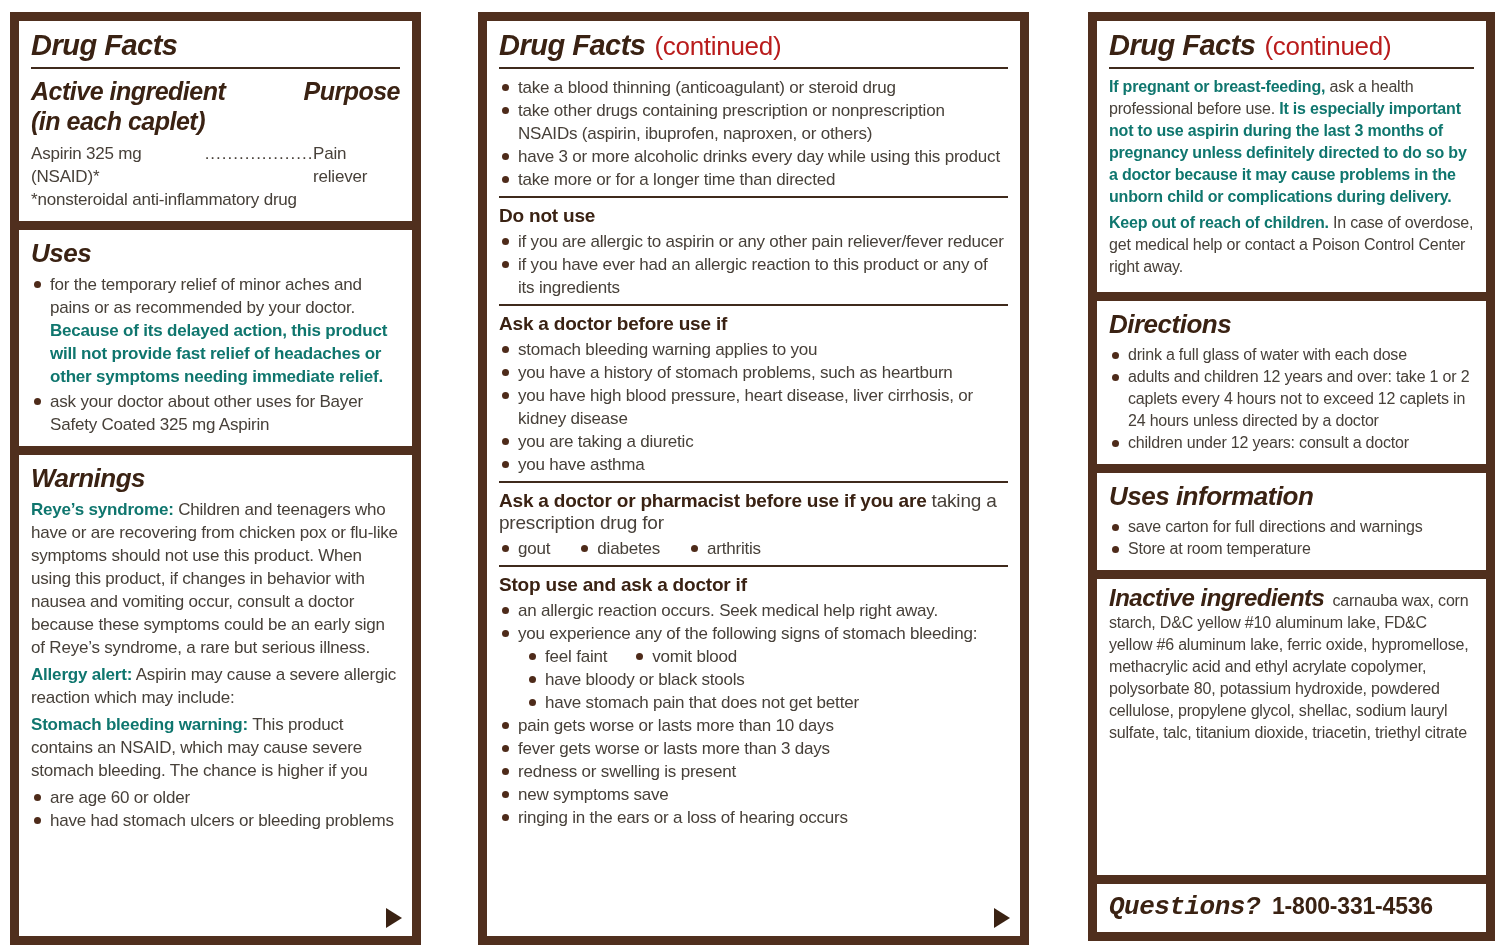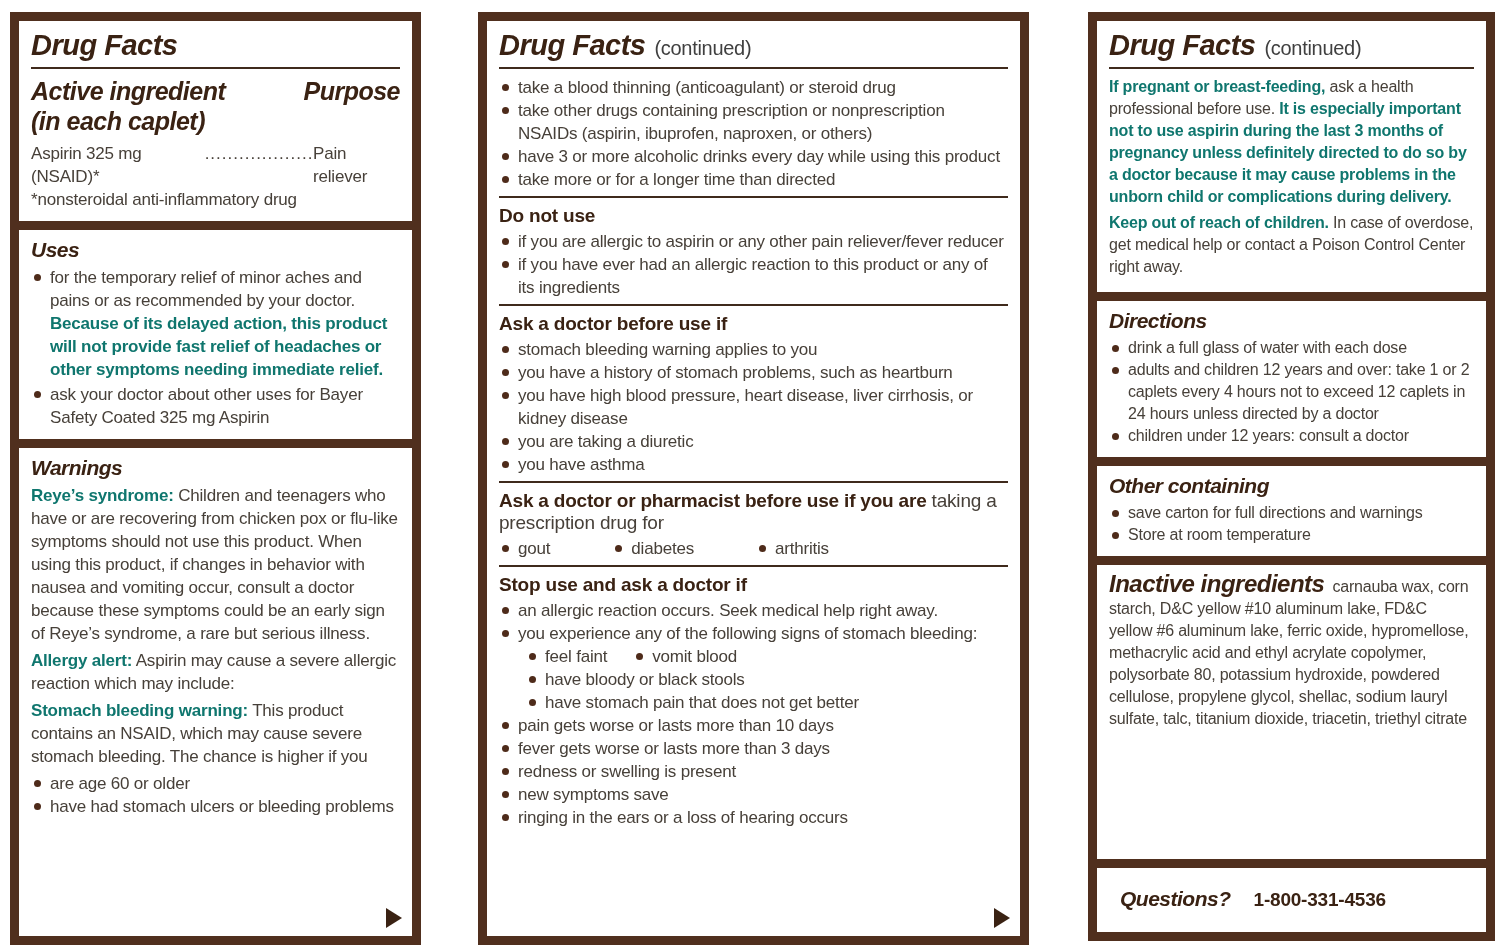--- a/index.html
+++ b/index.html
@@ -19,62 +19,62 @@
   .box{
     background:#ffffff;padding:8px 12px 10px 12px;position:relative;
     overflow:hidden;flex:0 0 auto;
   }
   .box.grow{flex:1 1 auto;}
   .df-title-row{display:flex;align-items:baseline;gap:9px;}
   .df-title{
     font-size:29px;font-weight:bold;font-style:italic;color:#3a2213;
     letter-spacing:-0.5px;
   }
-  .df-cont{font-size:20px;color:#404040;letter-spacing:-0.3px;}
+  .df-cont{font-size:26px;color:#b91c1c;letter-spacing:-0.3px;}
   .rule{border:none;border-top:2px solid #3f2a1c;margin:5px 0 7px 0;}
   .sec-title{
-    font-size:21px;font-weight:bold;font-style:italic;color:#3a2213;
+    font-size:26px;font-weight:bold;font-style:italic;color:#3a2213;
     letter-spacing:-0.5px;margin:0 0 4px 0;
   }
   .sec-title-inline{
     font-size:24px;font-weight:bold;font-style:italic;color:#3a2213;
     letter-spacing:-0.5px;margin-right:8px;
   }
   .body-txt{font-size:17px;line-height:23px;letter-spacing:-0.2px;}
   #panel-3 .body-txt{font-size:16px;line-height:22px;}
   b,.bold{font-weight:bold;color:#0f766e;}
   .para{margin:0 0 4px 0;}
   .bullet-row{display:flex;align-items:flex-start;}
   .dot{
     flex:0 0 auto;width:7px;height:7px;border-radius:50%;
     background:#4e2b1a;margin:8px 9px 0 3px;
   }
   .bt{flex:1 1 auto;}
-  .inline-list{display:flex;flex-wrap:wrap;column-gap:62px;}
+  .inline-list{display:flex;flex-wrap:wrap;column-gap:28px;}
   .inline-list .bullet-row{flex:0 0 auto;}
   .inline-list .bt{flex:0 0 auto;}
   .two-col{display:grid;grid-template-columns:186px 1fr;row-gap:2px;}
   .sub-indent{margin-left:27px;gap:24px;}
   .head-line{font-size:19px;font-weight:bold;color:#3a2213;margin:2px 0 3px 0;letter-spacing:-0.2px;}
   .head-line .normal{font-weight:normal;color:#474039;}
   .arrow-icon{
     position:absolute;right:10px;bottom:8px;width:0;height:0;
     border-left:16px solid #3a2213;
     border-top:10px solid transparent;border-bottom:10px solid transparent;
   }
   
   .ai-row{display:flex;justify-content:space-between;align-items:flex-start;}
   .ai-head{
     font-size:25px;font-weight:bold;font-style:italic;color:#3a2213;
     line-height:30px;letter-spacing:-0.5px;
   }
   .leader-line{display:flex;align-items:baseline;margin-top:6px;}
   .leader-dots{letter-spacing:1px;overflow:hidden;flex:0 1 auto;white-space:nowrap;}
   .questions-row{display:flex;align-items:baseline;gap:12px;}
-  .phone{font-size:19px;font-weight:bold;color:#3a2213;letter-spacing:-0.2px;}
+  .phone{font-size:23px;font-weight:bold;color:#3a2213;letter-spacing:-0.2px;}
   .mt2{margin-top:2px;} .mt4{margin-top:4px;}
 </style>
 </head>
 <body>
 
 <div class="panel" id="panel-1">
 
   <div class="box">
     <div class="df-title">Drug Facts</div>
     <hr class="rule">
@@ -294,38 +294,38 @@
           <span class="bt">adults and children 12 years and over: take 1 or 2 caplets every 4 hours not to exceed 12 caplets in 24 hours unless directed by a doctor</span>
         </div>
         <div class="bullet-row">
           <span class="dot"></span>
           <span class="bt">children under 12 years: consult a doctor</span>
         </div>
       </div>
   </div>
 
   <div class="box">
-    <div class="sec-title">Other containing</div>
+    <div class="sec-title">Uses information</div>
     <div class="body-txt">
         <div class="bullet-row">
           <span class="dot"></span>
           <span class="bt">save carton for full directions and warnings</span>
         </div>
         <div class="bullet-row">
           <span class="dot"></span>
           <span class="bt">Store at room temperature</span>
         </div>
       </div>
   </div>
 
   <div class="box grow">
     <div class="body-txt">
       <span class="sec-title-inline">Inactive ingredients</span><span>carnauba wax, corn starch, D&amp;C yellow #10 aluminum lake, FD&amp;C yellow #6 aluminum lake, ferric oxide, hypromellose, methacrylic acid and ethyl acrylate copolymer, polysorbate 80, potassium hydroxide, powdered cellulose, propylene glycol, shellac, sodium lauryl sulfate, talc, titanium dioxide, triacetin, triethyl citrate</span>
     </div>
   </div>
 
   <div class="box">
     <div class="questions-row">
-      <span class="sec-title" style="margin:11px;">Questions?</span>
+      <span class="sec-title" style="margin:0;font-family:Liberation Mono, monospace;">Questions?</span>
       <span class="phone">1-800-331-4536</span>
     </div>
   </div>
 </div>
 
 </body></html>

